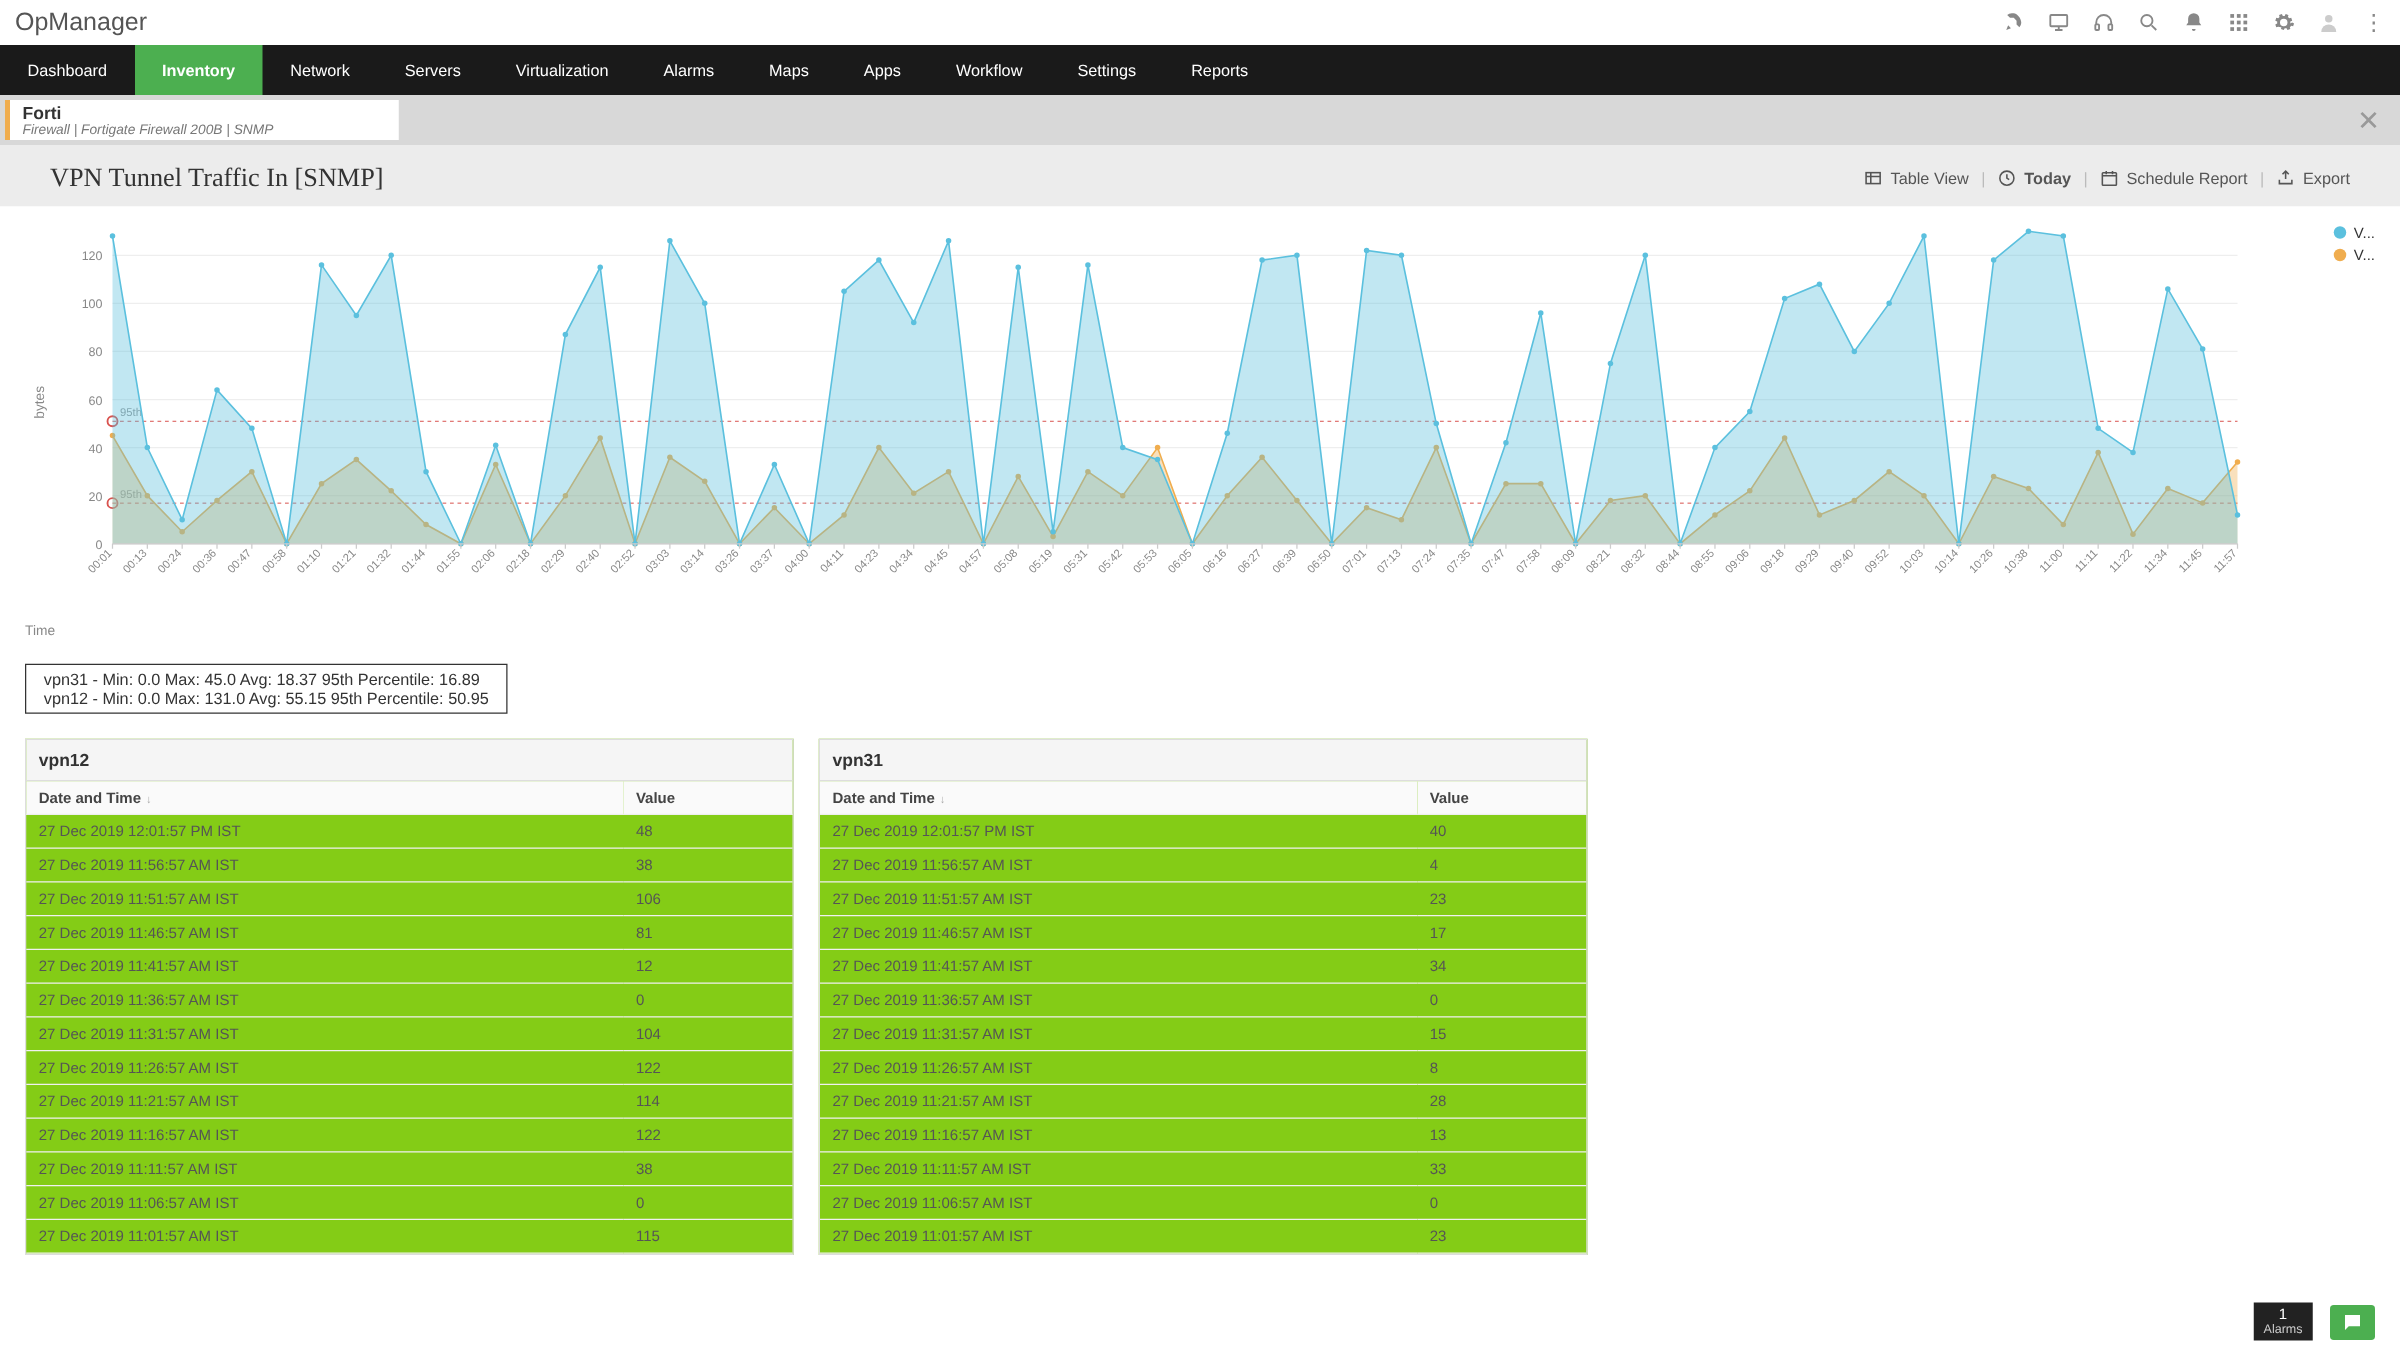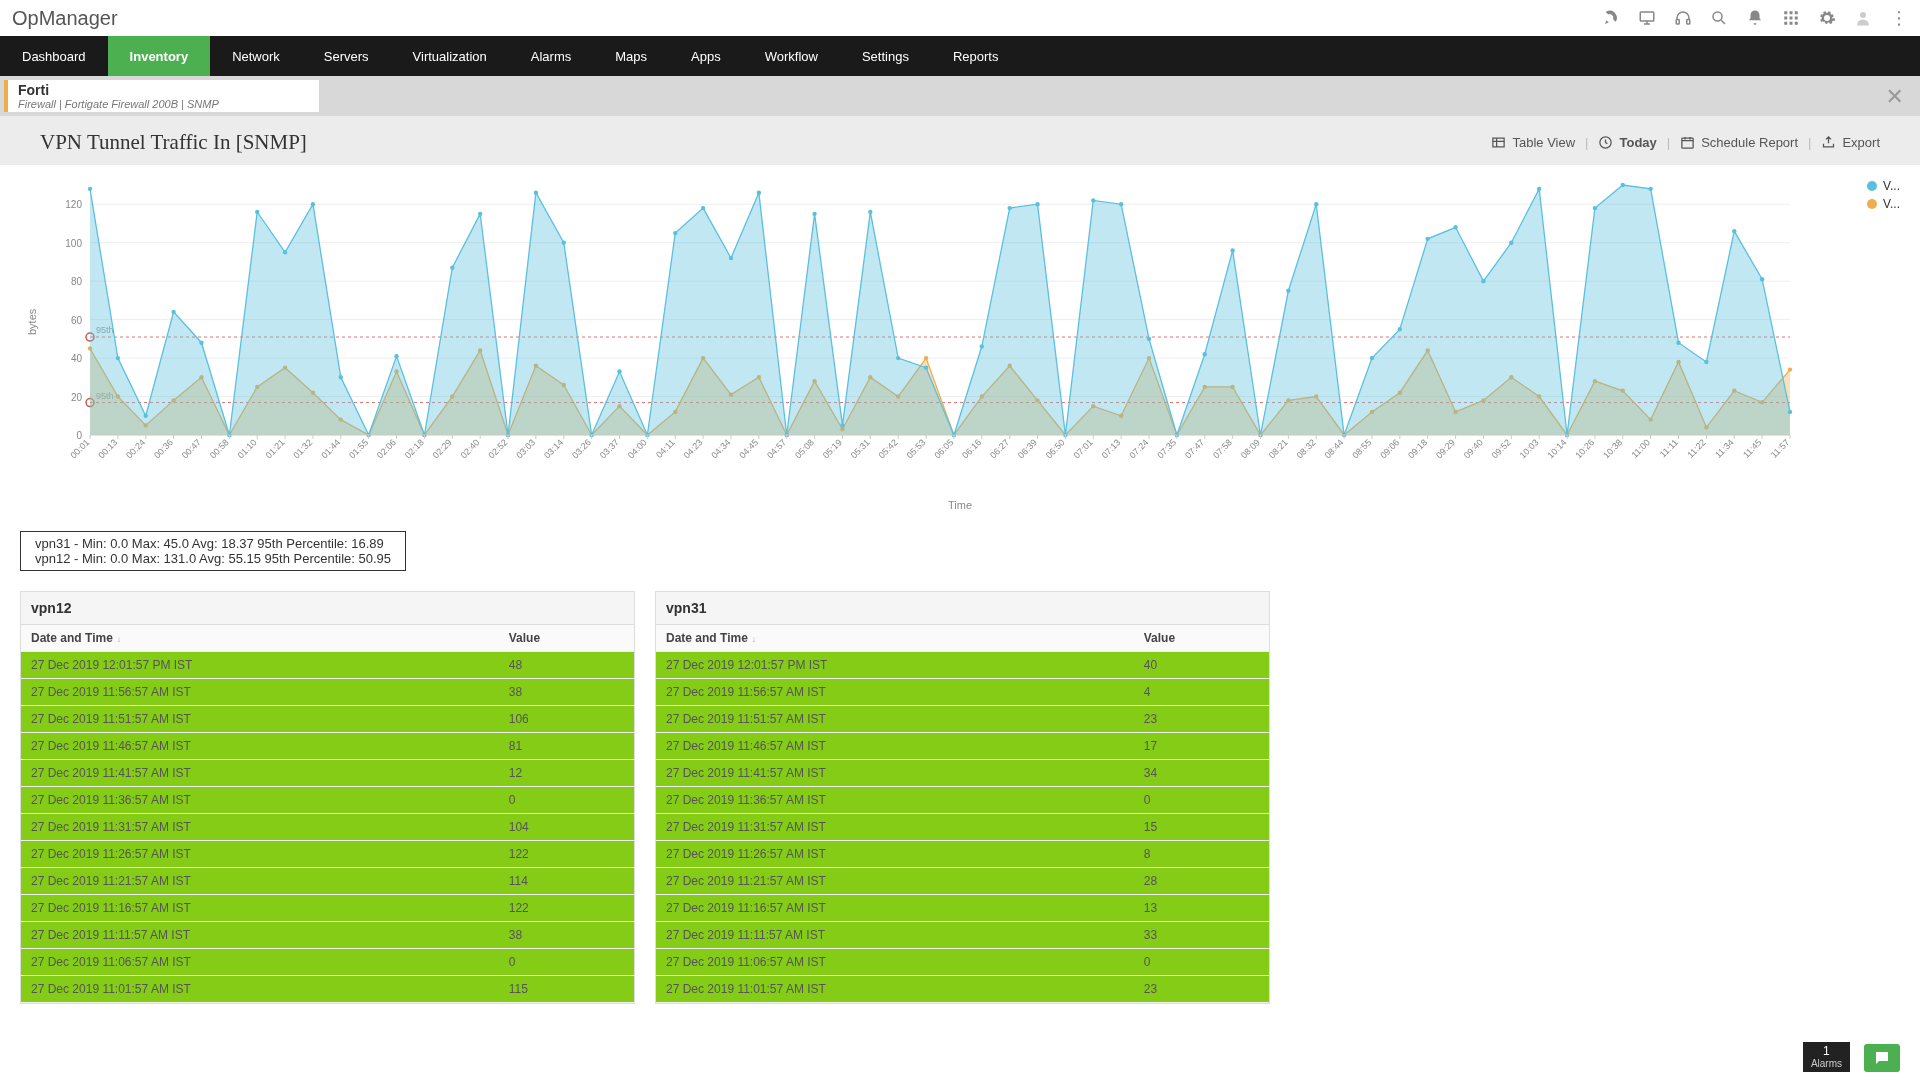--- a/index.html
+++ b/index.html
@@ -29,21 +29,21 @@
 .page-header h1 { font-size: 21px; font-weight: 500; color: #333; font-family: Georgia, "Times New Roman", serif; }
 .page-actions { display: flex; align-items: center; gap: 10px; color: #555; font-size: 13px; }
 .page-actions .act { display: inline-flex; align-items: center; gap: 6px; cursor: pointer; }
 .page-actions .sep { color: #bbb; }
 .page-actions svg { width: 15px; height: 15px; }
 
 
 .main { background: #fff; margin: 0; padding: 10px 20px 30px 20px; height: calc(1080px - 36px - 32px - 40px - 46px); overflow-y: auto; }
 .chart-wrap { position: relative; }
 .y-axis-label { position: absolute; left: 6px; top: 160px; transform: rotate(-90deg); transform-origin: left top; font-size: 11px; color: #888; }
-.x-axis-label { text-align: center; font-size: 11px; color: #888; margin-top: 4px; }
+.x-axis-label { text-align: left; font-size: 11px; color: #888; margin-top: 4px; }
 .chart-legend { position: absolute; right: 0; top: 4px; font-size: 12px; }
 .chart-legend .lg { display: flex; align-items: center; gap: 6px; margin-bottom: 4px; }
 .chart-legend .dot { width: 10px; height: 10px; border-radius: 50%; display: inline-block; }
 svg.chart { display: block; }
 
 
 .stats-box { border: 1px solid #333; display: inline-block; padding: 4px 14px; font-size: 13px; margin: 20px 0; }
 .stats-center { text-align: left; }
 
 

